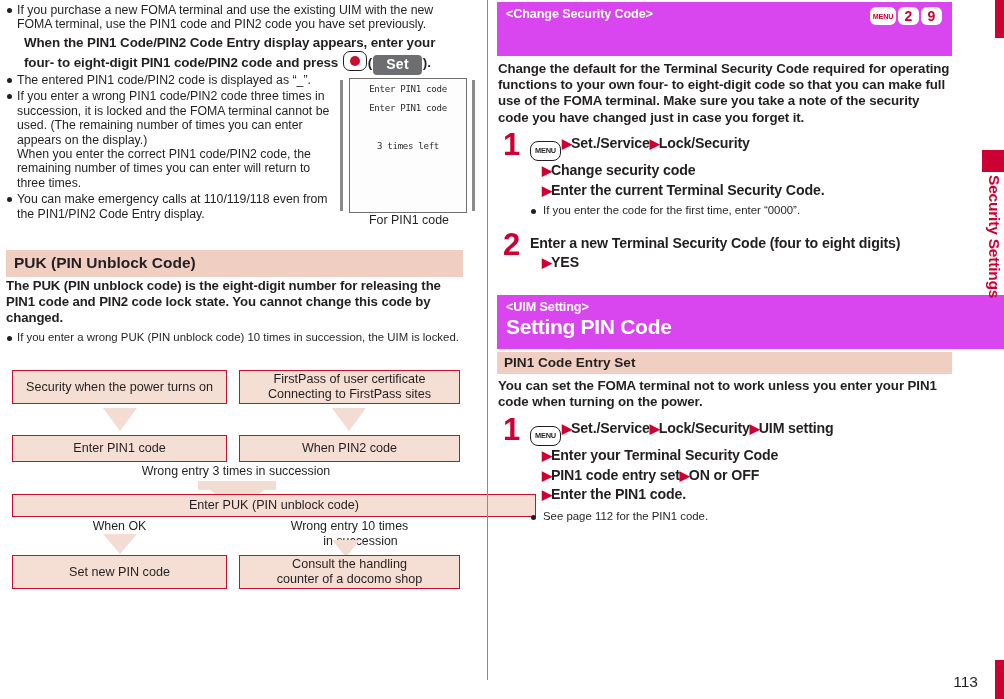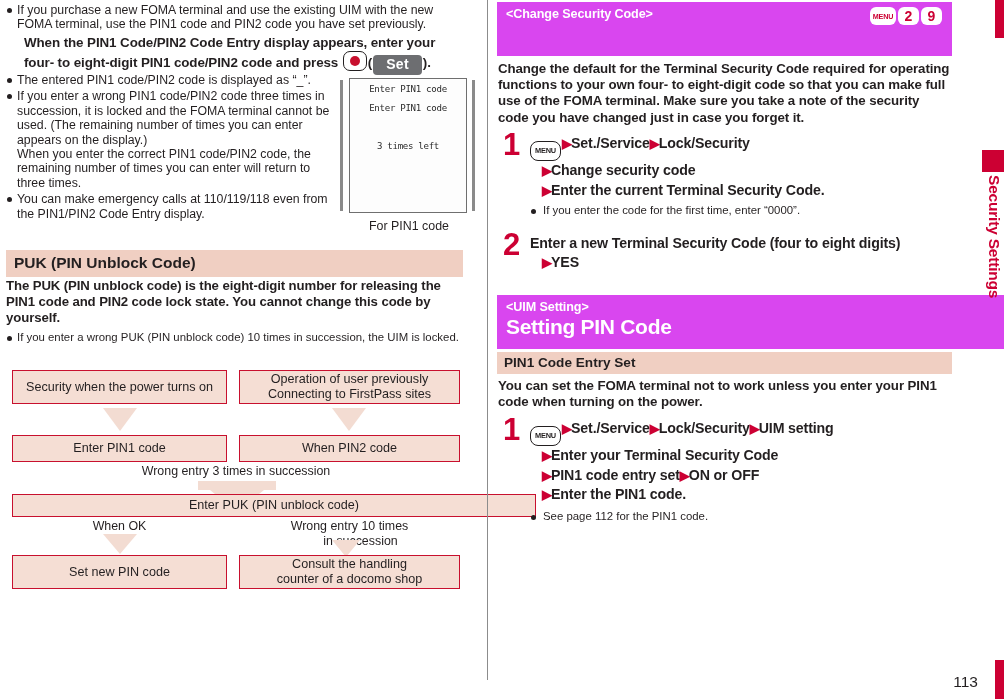--- a/index.html
+++ b/index.html
@@ -72,21 +72,21 @@
     font-family:"DejaVu Sans Mono", monospace;
     font-size:9.1px;color:#2a2a2a;text-align:center;
     letter-spacing:-.3px;
   }
   .phone-screen .l1{position:absolute;top:5px;left:0;right:0;}
   .phone-screen .l2{position:absolute;top:24px;left:0;right:0;}
   .phone-screen .l3{position:absolute;top:62px;left:0;right:0;}
   .phone-bar{position:absolute;left:-9px;top:2px;width:3px;height:131px;background:#8a8a8a;}
   .phone-bar.r{left:123px;}
   .phone-cap{
-    text-align:center;font-size:12.4px;margin-top:6px;color:#231f20;
+    text-align:center;font-size:12.4px;color:#231f20;
   }
 
   
   .pinkbar{
     background:#f0cfc2;color:#231f20;
     font-weight:bold;font-size:15.5px;
     padding:4px 8px 5px 8px;
     box-sizing:border-box;
   }
   .pinkbar.sub{font-size:13.6px;padding:3px 7px 4px 7px;}
@@ -183,32 +183,32 @@
       <div class="phone-screen">
         <div class="ln l1">Enter PIN1 code</div>
         <div class="ln l2">Enter PIN1 code</div>
         <div class="ln l3">3 times left</div>
       </div>
       <div class="phone-cap">For PIN1 code</div>
     </div>
 
     <div class="pinkbar" style="position:absolute;left:6px;top:250px;width:457px;">PUK (PIN Unblock Code)</div>
 
-    <div class="lead" style="position:absolute;left:6px;top:278px;width:460px;font-size:13.2px;line-height:16px;">The PUK (PIN unblock code) is the eight-digit number for releasing the PIN1 code and PIN2 code lock state. You cannot change this code by yourself.</div>
+    <div class="lead" style="position:absolute;left:6px;top:278px;width:460px;font-size:13.2px;line-height:16px;">The PUK (PIN unblock code) is the eight-digit number for releasing the PIN1 code and PIN2 code lock state. You cannot change this code by changed.</div>
 
     <div style="position:absolute;left:6px;top:331px;width:460px;">
       <p class="bullet small">If you enter a wrong PUK (PIN unblock code) 10 times in succession, the UIM is locked.</p>
     </div>
 
     <div class="flow" style="position:absolute;left:0;top:0;width:470px;height:699px;">
 
       <div class="fbox" style="left:12px;top:370px;width:215px;height:34px;">Security when the power turns on</div>
 
       <div class="fbox" style="left:239px;top:370px;width:221px;height:34px;flex-direction:column;">
-        <span>Operation of user previously</span>
+        <span>FirstPass of user certificate</span>
         <span>Connecting to FirstPass sites</span>
       </div>
 
       <div class="farrow" style="left:103px;top:408px;"></div>
       <div class="farrow" style="left:332px;top:408px;"></div>
 
       <div class="fbox" style="left:12px;top:435px;width:215px;height:27px;">Enter PIN1 code</div>
       <div class="fbox" style="left:239px;top:435px;width:221px;height:27px;">When PIN2 code</div>
 
       <div class="flabel" style="left:12px;top:464px;width:448px;">Wrong entry 3 times in succession</div>

